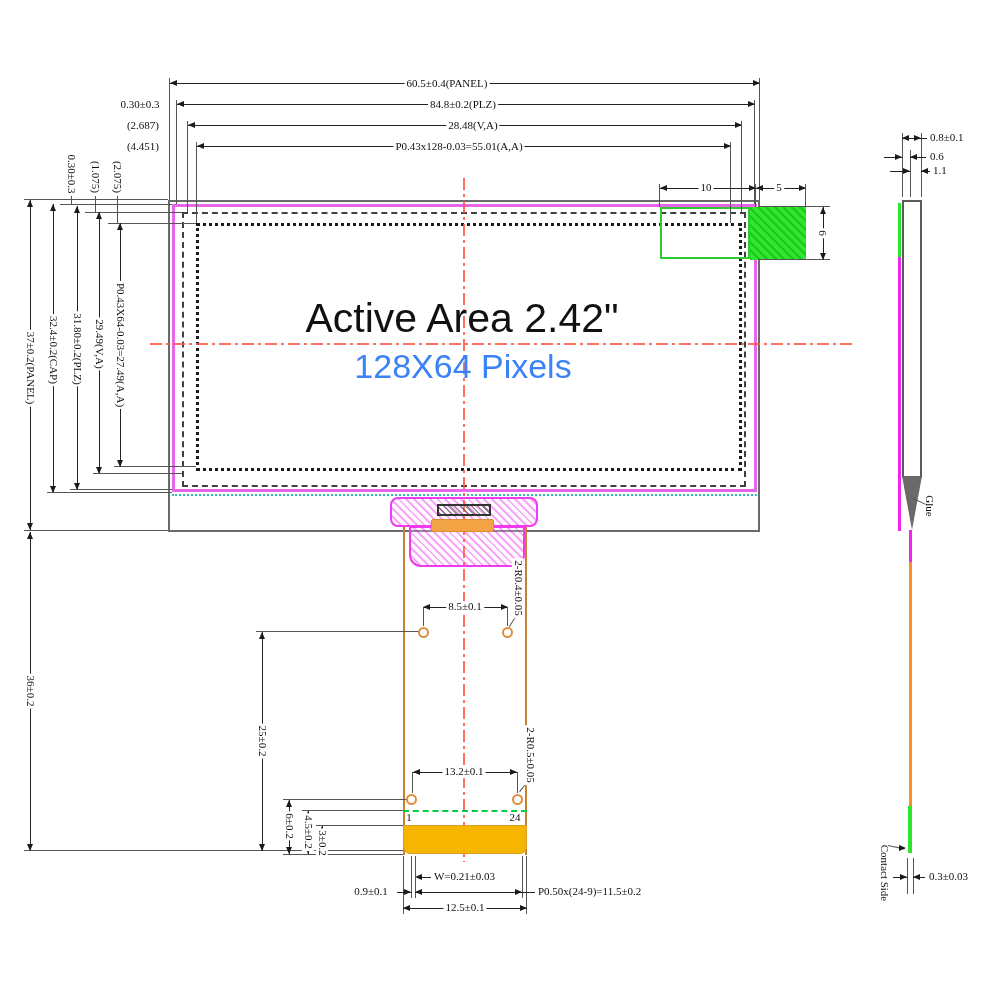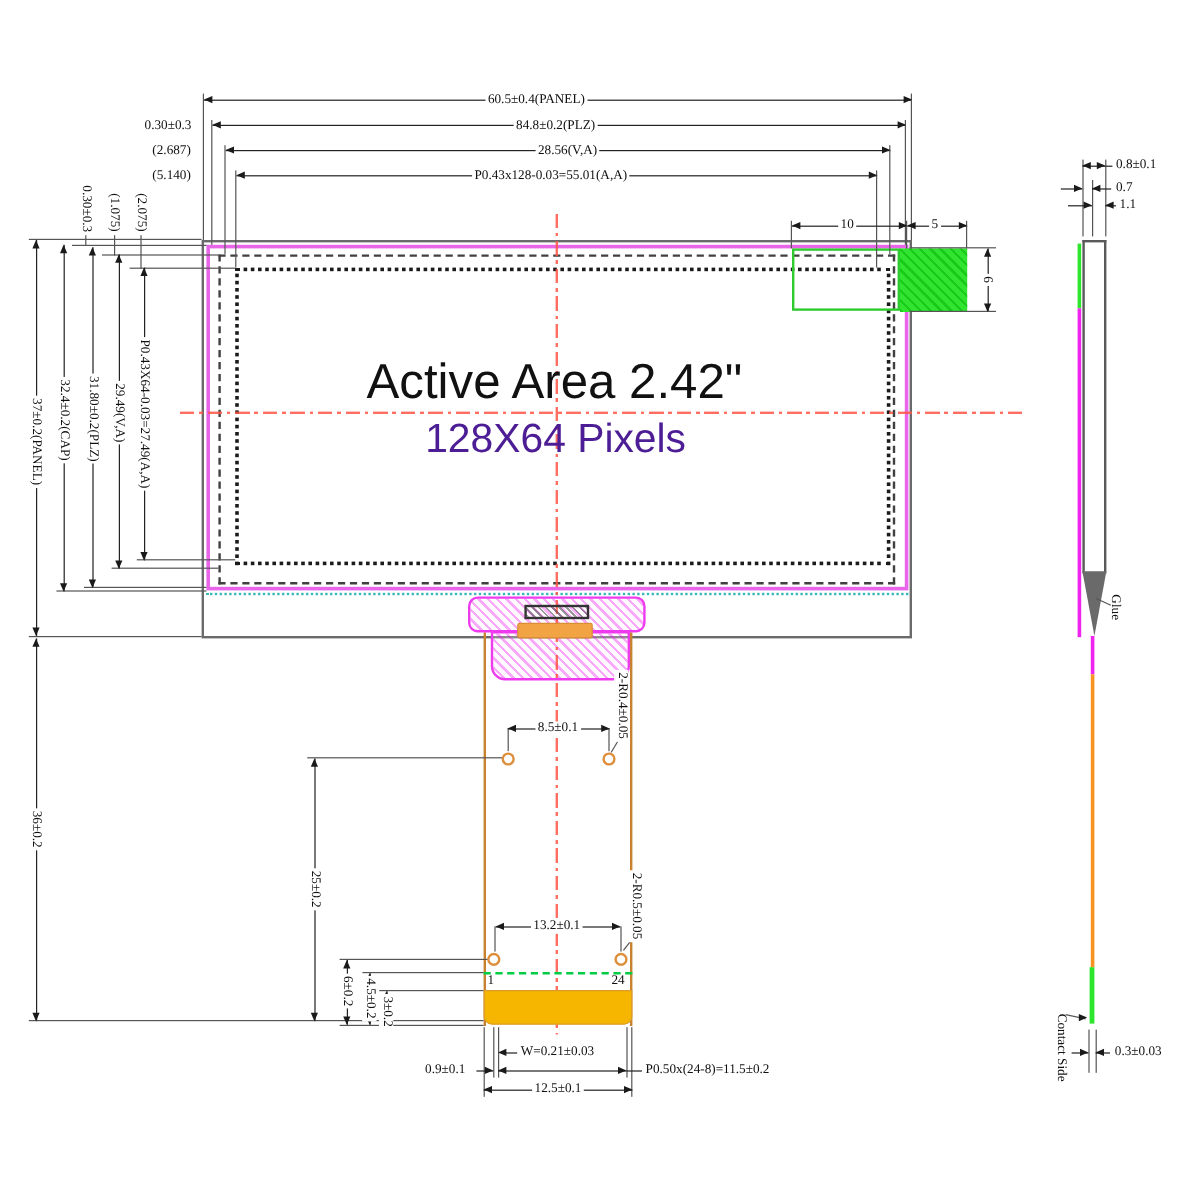--- a/index.html
+++ b/index.html
@@ -21,21 +21,21 @@
   .ah.r{border-left:7px solid #1a1a1a;border-right:0}
   .ah.u{border-bottom:7px solid #1a1a1a;border-top:0}
   .ah.d{border-top:7px solid #1a1a1a;border-bottom:0}
   .clv{position:absolute;width:2px;opacity:.85;z-index:4;
      background:repeating-linear-gradient(to bottom,#f54 0,#f54 12px,transparent 12px,transparent 16px,#f54 16px,#f54 19px,transparent 19px,transparent 23px)}
   .clh{position:absolute;height:2px;opacity:.85;z-index:4;
      background:repeating-linear-gradient(to right,#f54 0,#f54 12px,transparent 12px,transparent 16px,#f54 16px,#f54 19px,transparent 19px,transparent 23px)}
   .hatchpink{background:repeating-linear-gradient(45deg,rgba(244,84,244,.5) 0 2px,rgba(255,235,255,.25) 2px 5.5px)}
   .hatchdark{background:repeating-linear-gradient(45deg,rgba(70,70,70,.55) 0 1.5px,rgba(255,255,255,.1) 1.5px 4px)}
   .title1{position:absolute;font:400 41px/1 "Liberation Sans",sans-serif;color:#111;transform:translate(-50%,-50%);white-space:nowrap;z-index:7}
-  .title2{position:absolute;font:400 34px/1 "Liberation Sans",sans-serif;color:#4c1d95;transform:translate(-50%,-50%);white-space:nowrap;z-index:7}
+  .title2{position:absolute;font:400 34px/1 "Liberation Sans",sans-serif;color:#3b82f6;transform:translate(-50%,-50%);white-space:nowrap;z-index:7}
 </style>
 </head>
 <body>
 
 <div class="sheet">
 
   <div class="abs" style="left:168px;top:200px;width:592px;height:332px;border:2px solid #6a6a6a;background:#fff"></div>
   <div class="abs" style="left:172px;top:204px;width:585px;height:288px;border:3px solid #e864e8"></div>
   <div class="abs" style="left:172px;top:494px;width:585px;height:0;border-top:2px dotted #3ab8b8"></div>
   <div class="abs" style="left:182px;top:212px;width:564px;height:275px;border:2px dashed #404040"></div>
@@ -77,30 +77,30 @@
   <div class="ah l" style="left:177px;top:101px"></div>
   <div class="ah r" style="left:748px;top:101px"></div>
   <div class="lab" style="left:463px;top:105px">84.8±0.2(PLZ)</div>
   <div class="lab" style="left:140px;top:105px">0.30±0.3</div>
   <div class="ln v ext" style="left:176px;top:100px;height:104px"></div>
   <div class="ln v ext" style="left:754px;top:100px;height:104px"></div>
 
   <div class="ln h" style="left:188px;top:125px;width:554px"></div>
   <div class="ah l" style="left:188px;top:122px"></div>
   <div class="ah r" style="left:735px;top:122px"></div>
-  <div class="lab" style="left:473px;top:126px">28.56(V,A)</div>
+  <div class="lab" style="left:473px;top:126px">28.48(V,A)</div>
   <div class="lab" style="left:143px;top:126px">(2.687)</div>
   <div class="ln v ext" style="left:187px;top:121px;height:91px"></div>
   <div class="ln v ext" style="left:741px;top:121px;height:91px"></div>
 
   <div class="ln h" style="left:197px;top:146px;width:534px"></div>
   <div class="ah l" style="left:197px;top:143px"></div>
   <div class="ah r" style="left:724px;top:143px"></div>
   <div class="lab" style="left:459px;top:147px">P0.43x128-0.03=55.01(A,A)</div>
-  <div class="lab" style="left:143px;top:147px">(5.140)</div>
+  <div class="lab" style="left:143px;top:147px">(4.451)</div>
   <div class="ln v ext" style="left:196px;top:142px;height:81px"></div>
   <div class="ln v ext" style="left:730px;top:142px;height:81px"></div>
 
   <div class="ln h" style="left:660px;top:188px;width:96px"></div>
   <div class="ah l" style="left:660px;top:185px"></div>
   <div class="ah r" style="left:749px;top:185px"></div>
   <div class="lab" style="left:706px;top:188px">10</div>
   <div class="ln h" style="left:756px;top:188px;width:50px"></div>
   <div class="ah l" style="left:756px;top:185px"></div>
   <div class="ah r" style="left:799px;top:185px"></div>
@@ -218,21 +218,21 @@
   <div class="lab al" style="left:432px;top:877px;transform:translateY(-50%)">W=0.21±0.03</div>
 
   <div class="lab" style="left:371px;top:892px">0.9±0.1</div>
   <div class="ln h" style="left:397px;top:892px;width:14px"></div>
   <div class="ah r" style="left:404px;top:889px"></div>
 
   <div class="ln h" style="left:415px;top:892px;width:107px"></div>
   <div class="ah l" style="left:415px;top:889px"></div>
   <div class="ah r" style="left:515px;top:889px"></div>
   <div class="ln h" style="left:522px;top:892px;width:13px"></div>
-  <div class="lab al" style="left:536px;top:892px;transform:translateY(-50%)">P0.50x(24-8)=11.5±0.2</div>
+  <div class="lab al" style="left:536px;top:892px;transform:translateY(-50%)">P0.50x(24-9)=11.5±0.2</div>
 
   <div class="ln h" style="left:403px;top:908px;width:124px"></div>
   <div class="ah l" style="left:403px;top:905px"></div>
   <div class="ah r" style="left:520px;top:905px"></div>
   <div class="lab" style="left:465px;top:908px">12.5±0.1</div>
 
   <div class="abs" style="left:902px;top:200px;width:20px;height:278px;border:2px solid #5a5a5a;border-bottom:none;background:#fff"></div>
   <div class="abs" style="left:902px;top:476px;width:0;height:0;border-left:10px solid transparent;border-right:10px solid transparent;border-top:54px solid #6a6a6a"></div>
   <div class="abs" style="left:898px;top:203px;width:3px;height:54px;background:#2ee52e"></div>
   <div class="abs" style="left:898px;top:257px;width:3px;height:274px;background:#ef25ef"></div>
@@ -247,21 +247,21 @@
   <div class="ln h" style="left:902px;top:138px;width:19px"></div>
   <div class="ah l" style="left:902px;top:135px"></div>
   <div class="ah r" style="left:914px;top:135px"></div>
   <div class="ln h" style="left:921px;top:138px;width:6px"></div>
   <div class="lab al nobg" style="left:928px;top:138px;transform:translateY(-50%)">0.8±0.1</div>
 
   <div class="ln h" style="left:884px;top:157px;width:18px"></div>
   <div class="ah r" style="left:895px;top:154px"></div>
   <div class="ah l" style="left:910px;top:154px"></div>
   <div class="ln h" style="left:910px;top:157px;width:16px"></div>
-  <div class="lab al nobg" style="left:928px;top:157px;transform:translateY(-50%)">0.7</div>
+  <div class="lab al nobg" style="left:928px;top:157px;transform:translateY(-50%)">0.6</div>
 
   <div class="ln h" style="left:890px;top:171px;width:20px"></div>
   <div class="ah r" style="left:903px;top:168px"></div>
   <div class="ah l" style="left:921px;top:168px"></div>
   <div class="ln h" style="left:921px;top:171px;width:9px"></div>
   <div class="lab al nobg" style="left:931px;top:171px;transform:translateY(-50%)">1.1</div>
 
   <div class="lab rot nobg" style="left:929px;top:506px">Glue</div>
   <div class="ln ext" style="left:913px;top:498px;width:14px;height:1px;transform:rotate(25deg);transform-origin:left center"></div>
 

